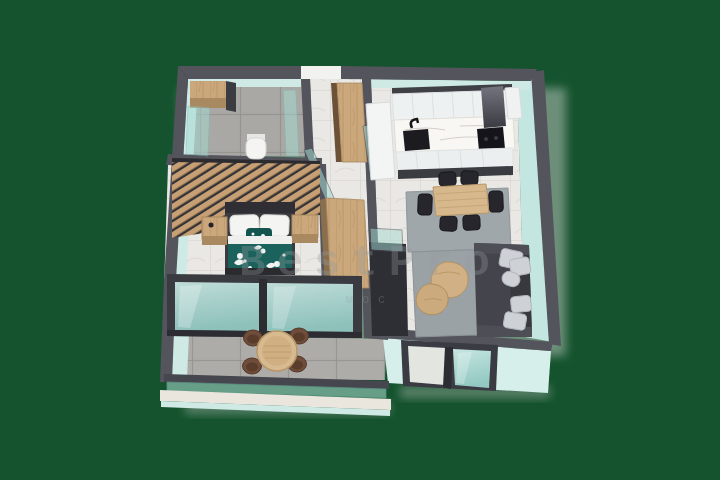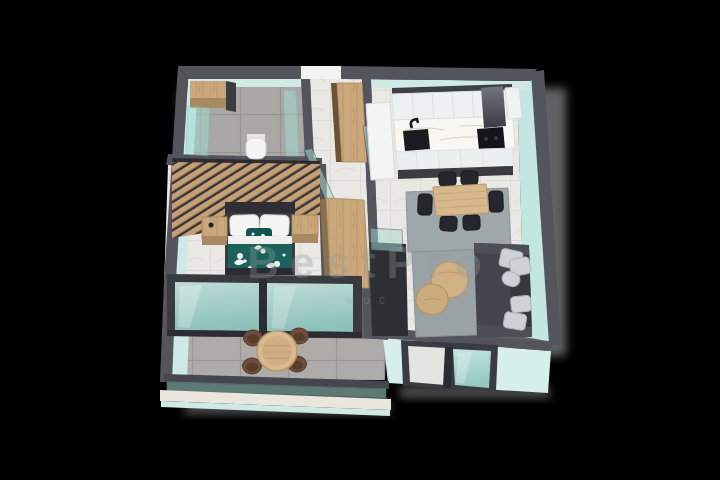--- a/index.html
+++ b/index.html
@@ -1,17 +1,17 @@
 <!DOCTYPE html>
 <html><head>
 <meta charset="utf-8">
 <style>
   html,body{margin:0;padding:0;background:#ffffff;}
-  .stage{position:relative;width:720px;height:480px;background:#000000;overflow:hidden;
-         font-family:Liberation Sans, sans-serif;}
+  .stage{position:relative;width:720px;height:480px;background:#14532d;overflow:hidden;
+         font-family:Liberation Mono, monospace;}
   .stage svg{position:absolute;left:0;top:0;}
   .watermark{position:absolute;left:195px;top:238px;width:350px;text-align:center;
              pointer-events:none;filter:blur(0.7px);}
   .watermark .wm1{display:block;font-size:44px;font-weight:bold;letter-spacing:11px;
                   color:rgba(148,155,159,0.33);}
   .watermark .wm2{display:block;margin-top:5px;font-size:12px;letter-spacing:9px;
                   color:rgba(148,155,159,0.30);}
 </style>
 </head>
 <body>

